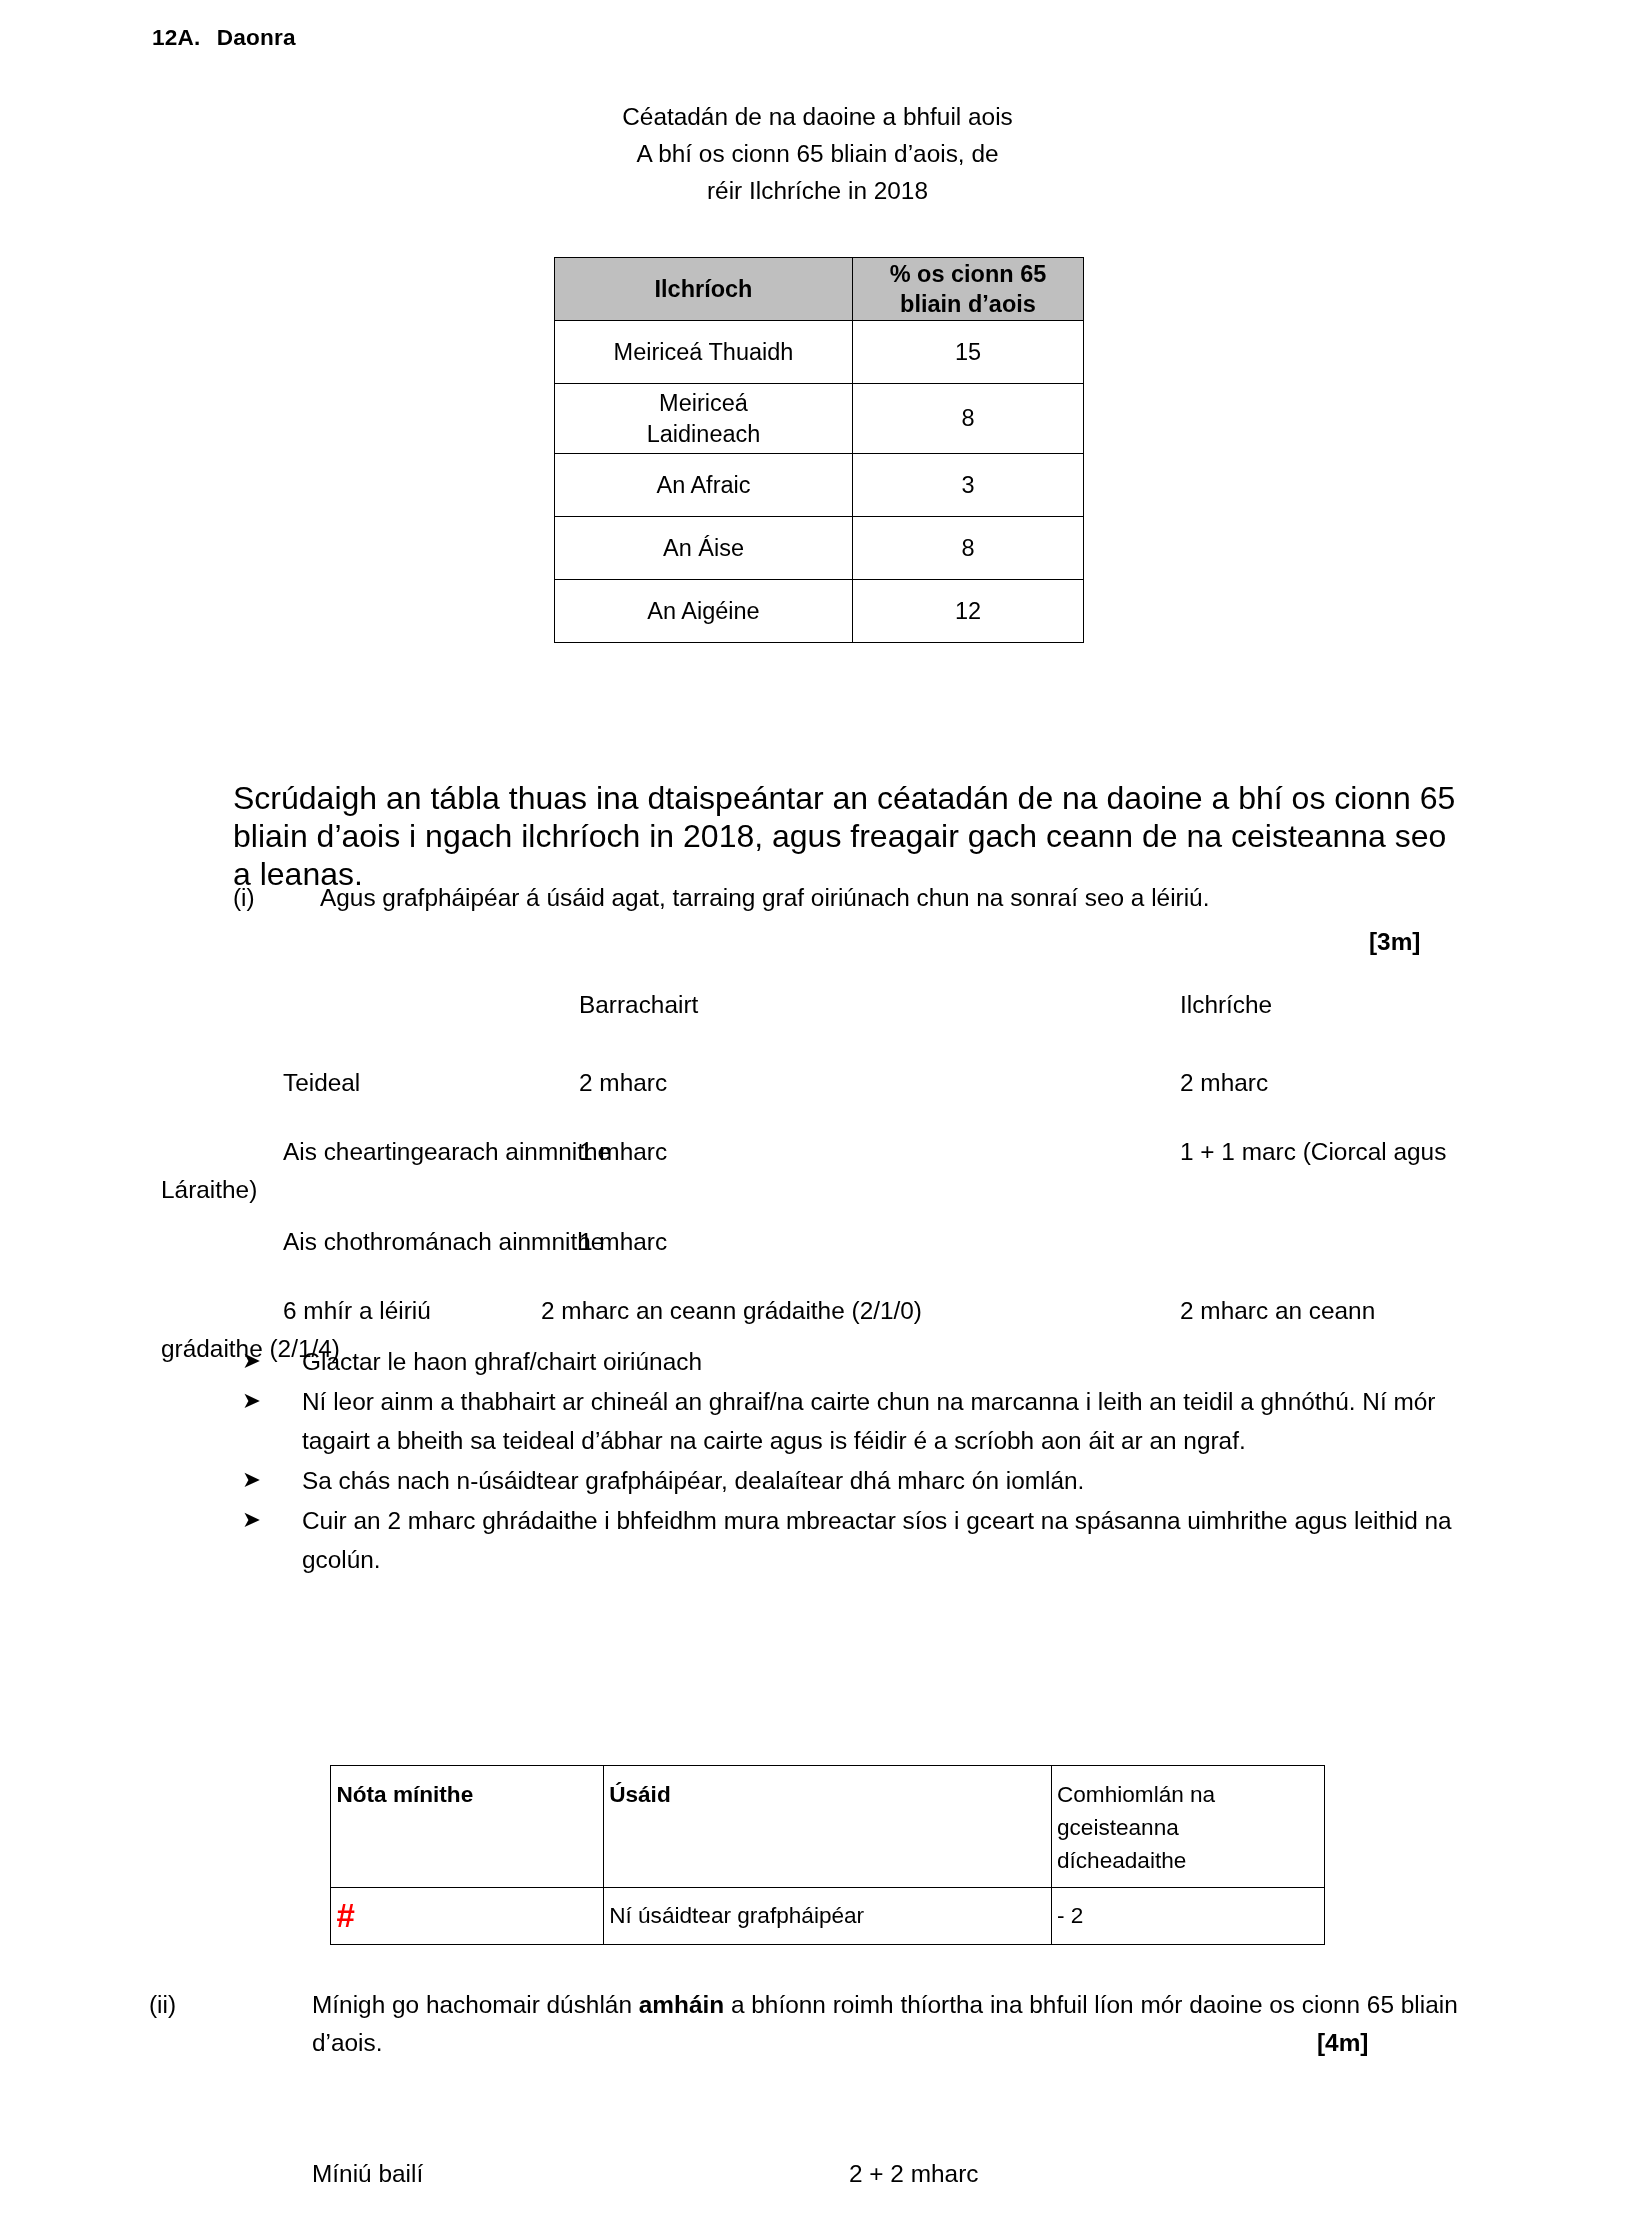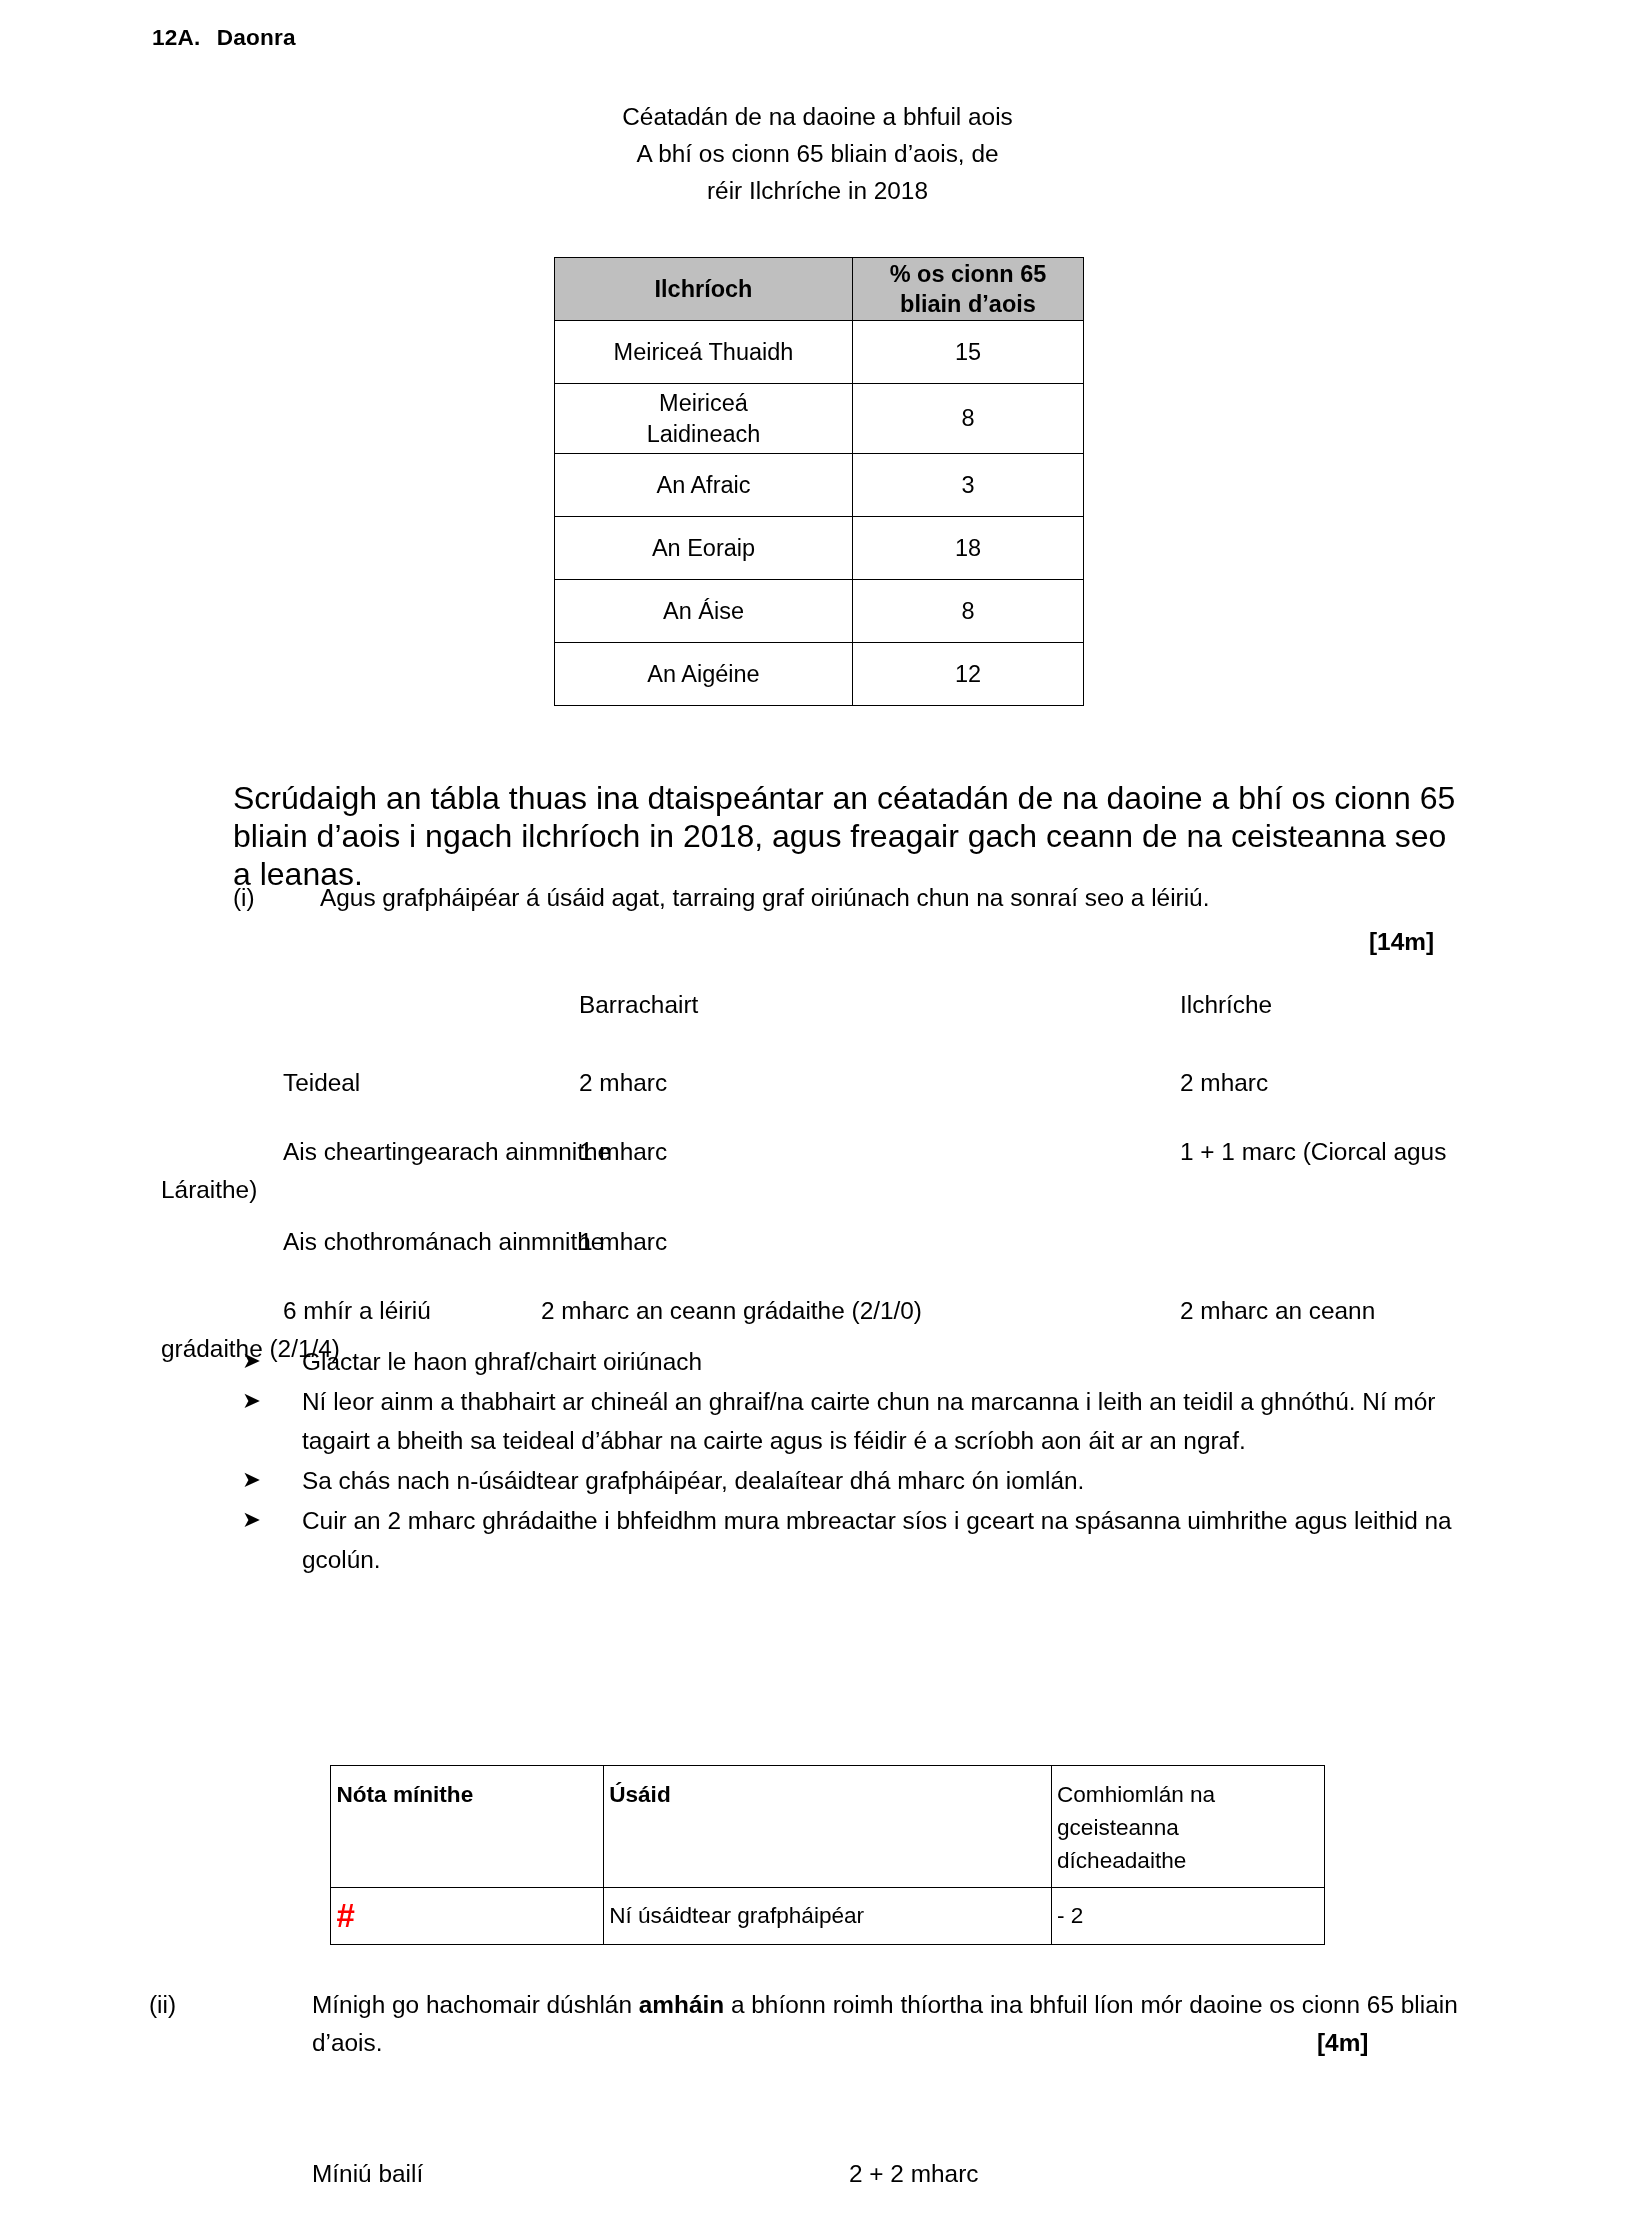--- a/index.html
+++ b/index.html
@@ -256,41 +256,37 @@
           <span>Meiriceá</span><br>
           <span>Laidineach</span>
         </td>
         <td>8</td>
       </tr>
       <tr>
         <td>An Afraic</td>
         <td>3</td>
       </tr>
       <tr>
-        <td>An Eoraip</td>
-        <td>18</td>
-      </tr>
-      <tr>
         <td>An Áise</td>
         <td>8</td>
       </tr>
       <tr>
         <td>An Aigéine</td>
         <td>12</td>
       </tr>
     </tbody>
   </table>
 
   <div class="para" id="intro-para">Scrúdaigh an tábla thuas ina dtaispeántar an céatadán de na daoine a bhí os cionn 65 bliain d’aois i ngach ilchríoch in 2018, agus freagair gach ceann de na ceisteanna seo a leanas.</div>
 
   <div class="numbered" id="item-i">
     <span class="marker">(i)</span>
     <span class="text">Agus grafpháipéar á úsáid agat, tarraing graf oiriúnach chun na sonraí seo a léiriú.</span>
   </div>
-  <div class="marks" id="marks-16">[14m]</div>
+  <div class="marks" id="marks-16">[3m]</div>
 
   <div class="ms-grid">
 
     <div class="ms-row" id="ms-head">
       <span class="c-bar">Barrachairt</span>
       <span class="c-pie">Ilchríche</span>
     </div>
 
     <div class="ms-row" id="ms-r1">
       <span class="c-label ind">Teideal</span>

